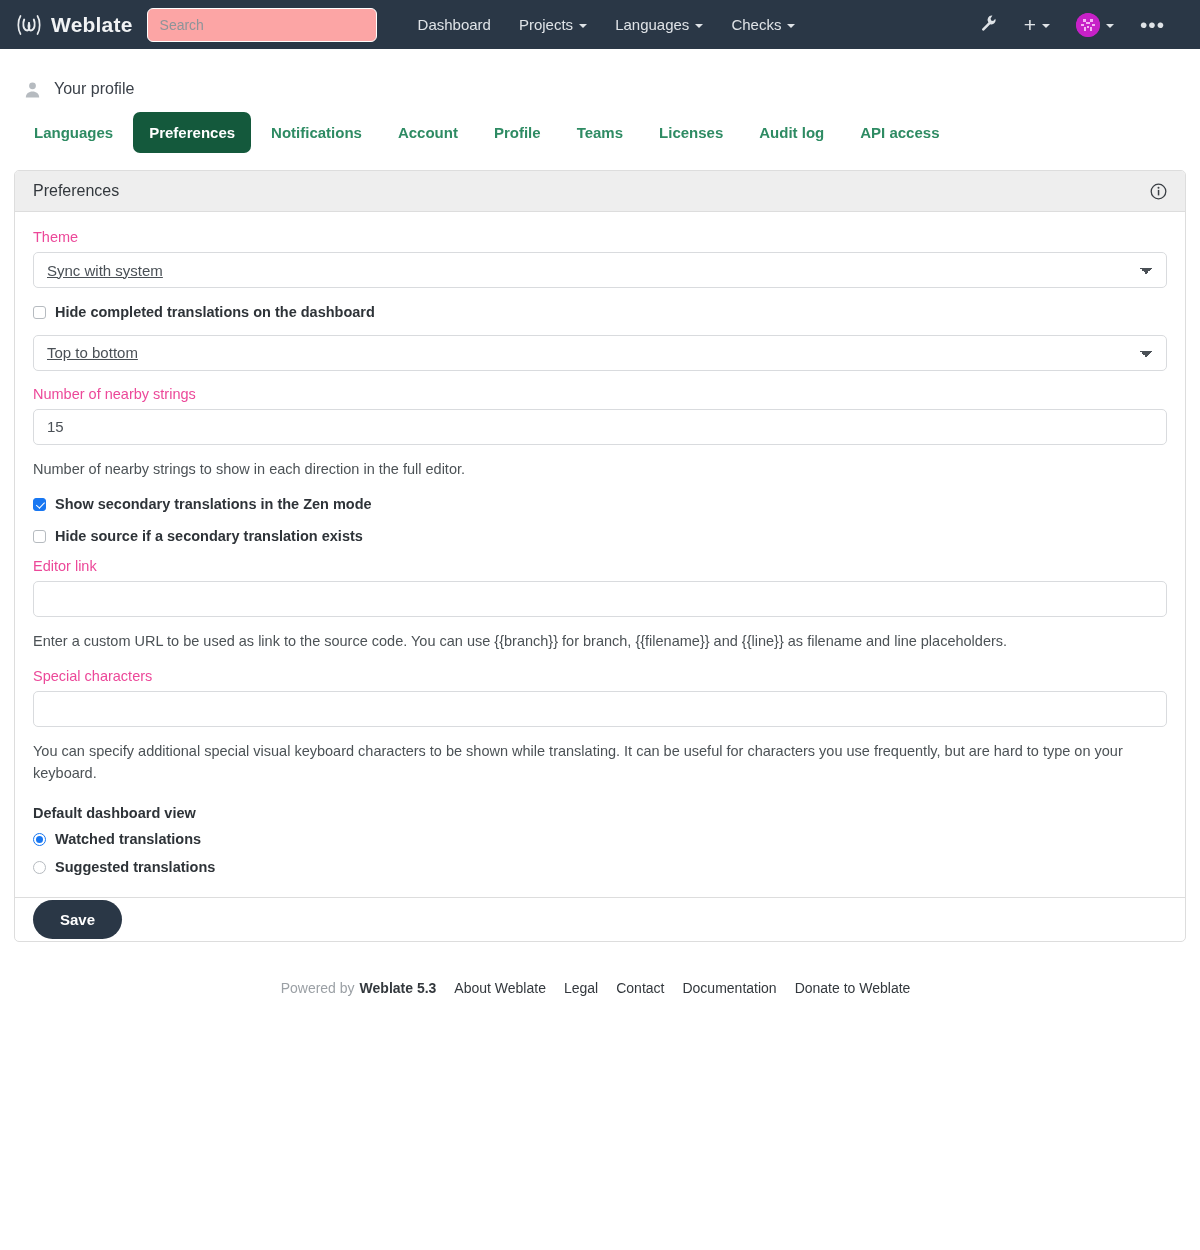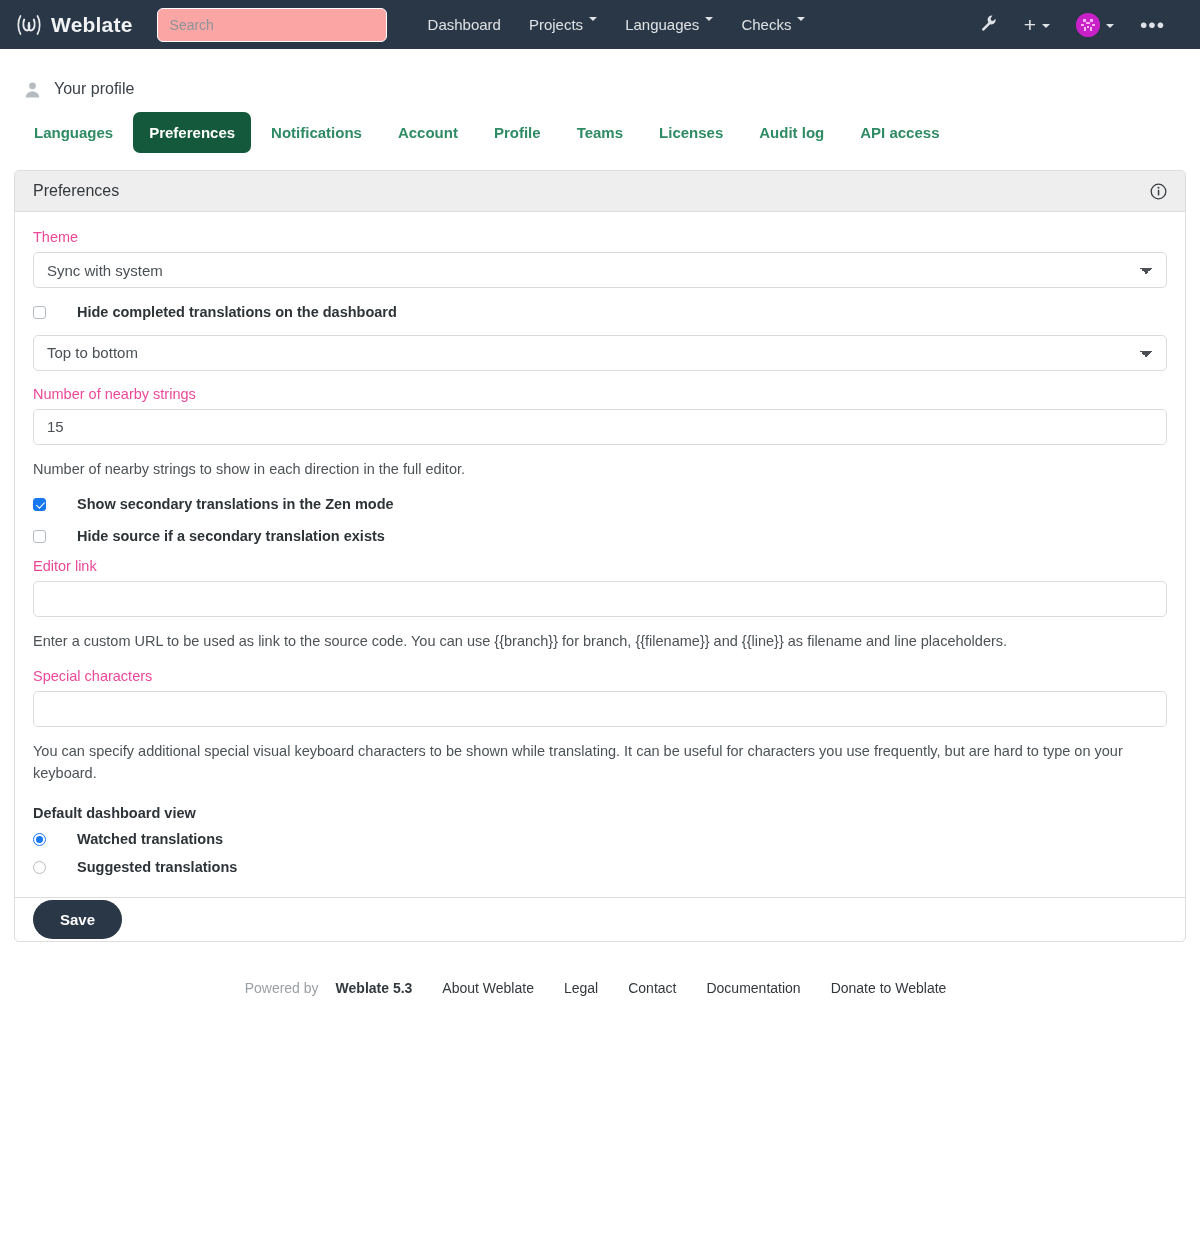--- a/index.html
+++ b/index.html
@@ -16,21 +16,21 @@
 
   
   .navbar {
     height: 49px;
     background: #2a3746;
     display: flex;
     align-items: center;
     padding: 0 16px;
     color: #e8ebee;
   }
-  .brand { display: flex; align-items: center; gap: 9px; margin-right: 24px; text-align: center; }
+  .brand { display: flex; align-items: center; gap: 9px; margin-right: 14px; text-align: center; }
   .brand-mark { width: 26px; height: 26px; display: block; }
   .brand-text {
     font-size: 21px;
     font-weight: bold;
     color: #f1f3f5;
     letter-spacing: .2px;
   }
   .search-box {
     width: 230px;
     height: 34px;
@@ -46,21 +46,21 @@
   .search-box::placeholder { color: #8d9499; }
   .nav-links { display: flex; align-items: center; margin-left: 28px; gap: 2px; }
   .nav-link {
     color: #dfe3e7;
     font-size: 15px;
     padding: 8px 13px;
     text-decoration: none;
     cursor: pointer;
     white-space: nowrap;
     display: inline-flex;
-    align-items: flex-start;
+    align-items: center;
     gap: 6px;
   }
   .caret {
     width: 0; height: 0;
     border-left: 4.5px solid transparent;
     border-right: 4.5px solid transparent;
     border-top: 4.5px solid #dfe3e7;
     display: inline-block;
     position: relative;
     top: 1px;
@@ -163,20 +163,21 @@
     appearance: none;
     -webkit-appearance: none;
     background-image:
       linear-gradient(45deg, transparent 50%, #4a5056 50%),
       linear-gradient(135deg, #4a5056 50%, transparent 50%);
     background-position:
       calc(100% - 20px) 15px,
       calc(100% - 14px) 15px;
     background-size: 6px 6px, 6px 6px;
     background-repeat: no-repeat;
+    text-decoration: underline;
   }
   .help-text {
     font-size: 14.5px;
     color: #4c5256;
     margin-top: 14px;
     line-height: 1.5;
   }
   .check-row {
     display: flex;
     align-items: flex-start;
@@ -225,21 +226,20 @@
     width: 7px; height: 7px;
     border-radius: 50%;
     background: #1877f2;
   }
   .check-label {
     font-weight: bold;
     font-size: 14.5px;
     color: #2e3338;
     cursor: pointer;
     line-height: 1.35;
-    margin-left: 22px;
   }
   .radio-row { display: flex; align-items: flex-start; gap: 9px; margin: 9px 0; }
   .group-label {
     font-weight: bold;
     font-size: 14.5px;
     color: #2e3338;
     margin: 20px 0 9px 0;
   }
   .btn-save {
     background: #2a3746;
@@ -251,21 +251,21 @@
     font-weight: bold;
     font-family: "Liberation Sans", sans-serif;
     cursor: pointer;
   }
 
   
   .footer {
     display: flex;
     justify-content: center;
     align-items: center;
-    gap: 12px;
+    gap: 0;
     margin-top: 38px;
     font-size: 14px;
   }
   .footer .muted { color: #9ba0a5; margin-right: 5px; }
   .footer a {
     color: #33383d;
     text-decoration: none;
     padding: 0 9px;
     cursor: pointer;
     white-space: nowrap;

